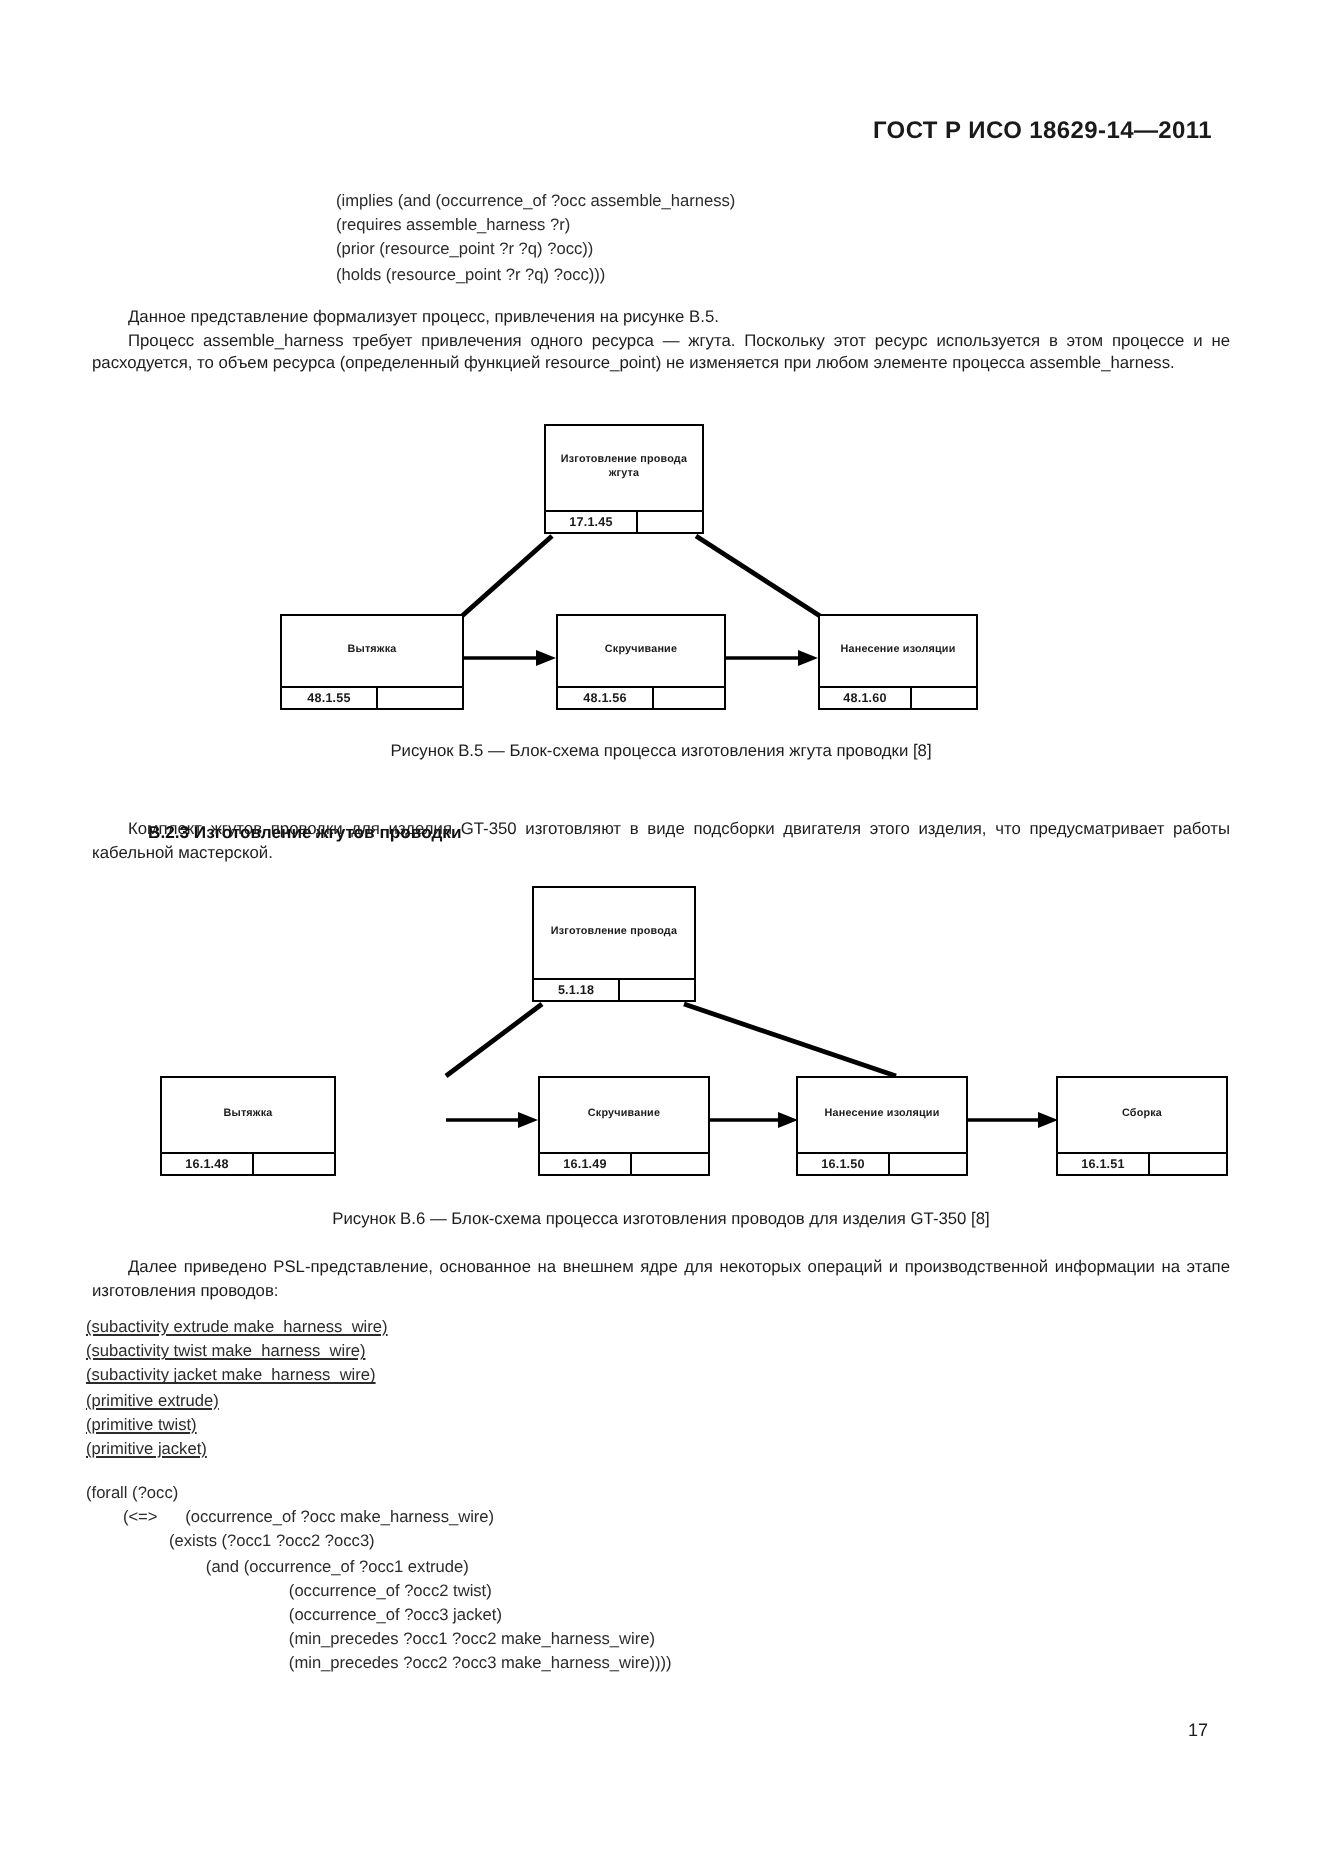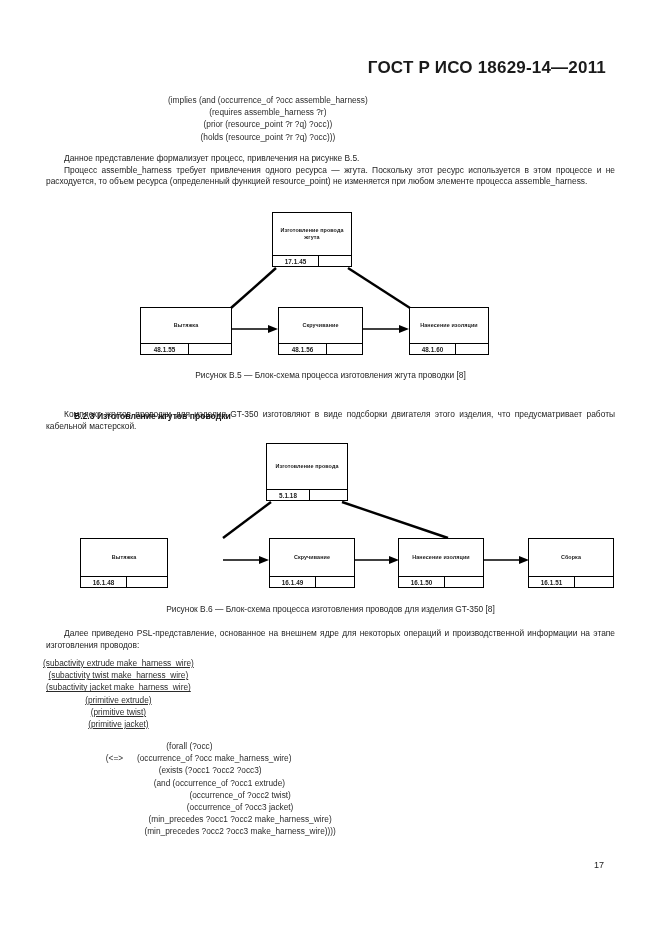--- a/index.html
+++ b/index.html
@@ -21,34 +21,33 @@
     padding: 0;
   }
 
   
   .doc-header {
     position: absolute;
     top: 58px;
     left: 0;
     right: 55px;
     text-align: right;
-    font-size: 17px;
+    font-size: 12px;
     font-weight: bold;
     letter-spacing: 0.2px;
     padding-left: 48px;
   }
 
   
   .code-block {
     position: absolute;
     font-size: 8.3px;
     line-height: 12.2px;
     white-space: pre;
     color: #2b2b2b;
-    text-align: center;
   }
   .para {
     position: absolute;
     font-size: 8.4px;
     line-height: 11.6px;
     text-align: justify;
     color: #1d1d1d;
   }
   .para p {
     margin: 0;

